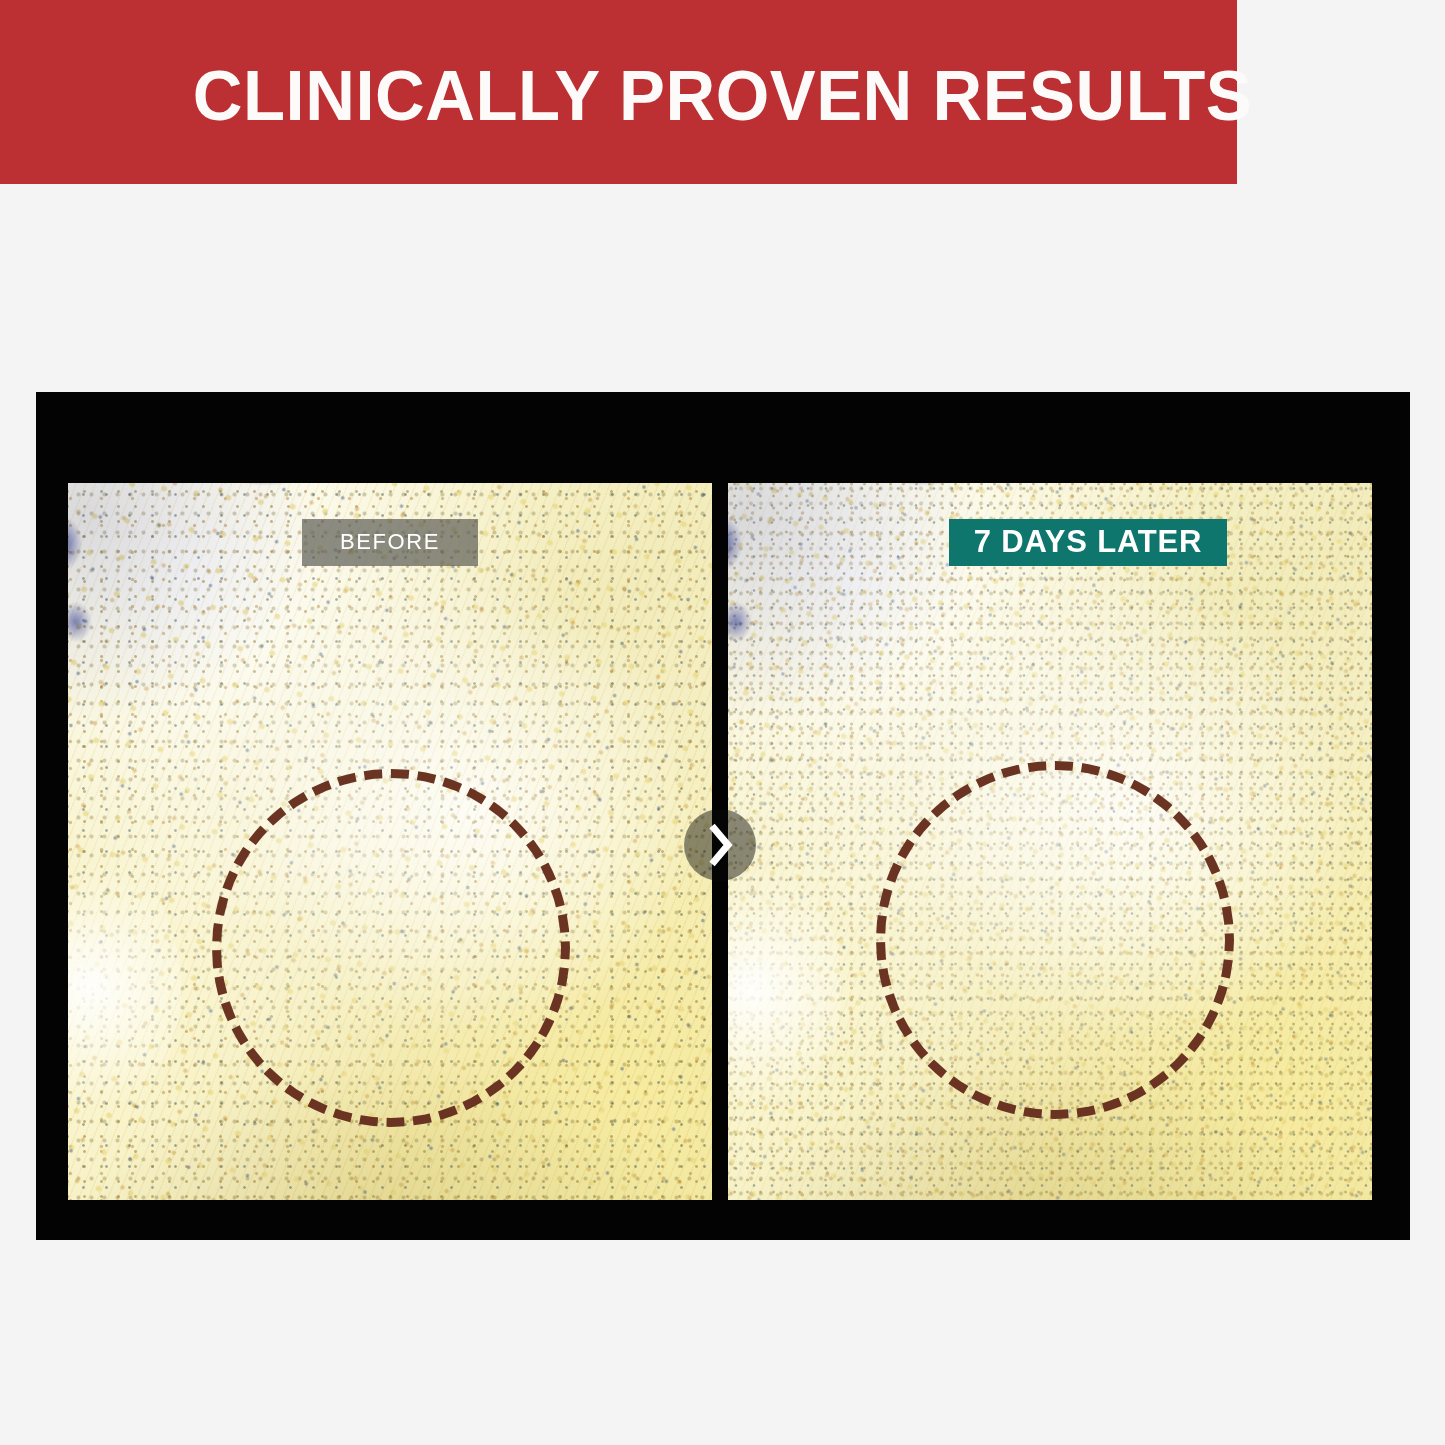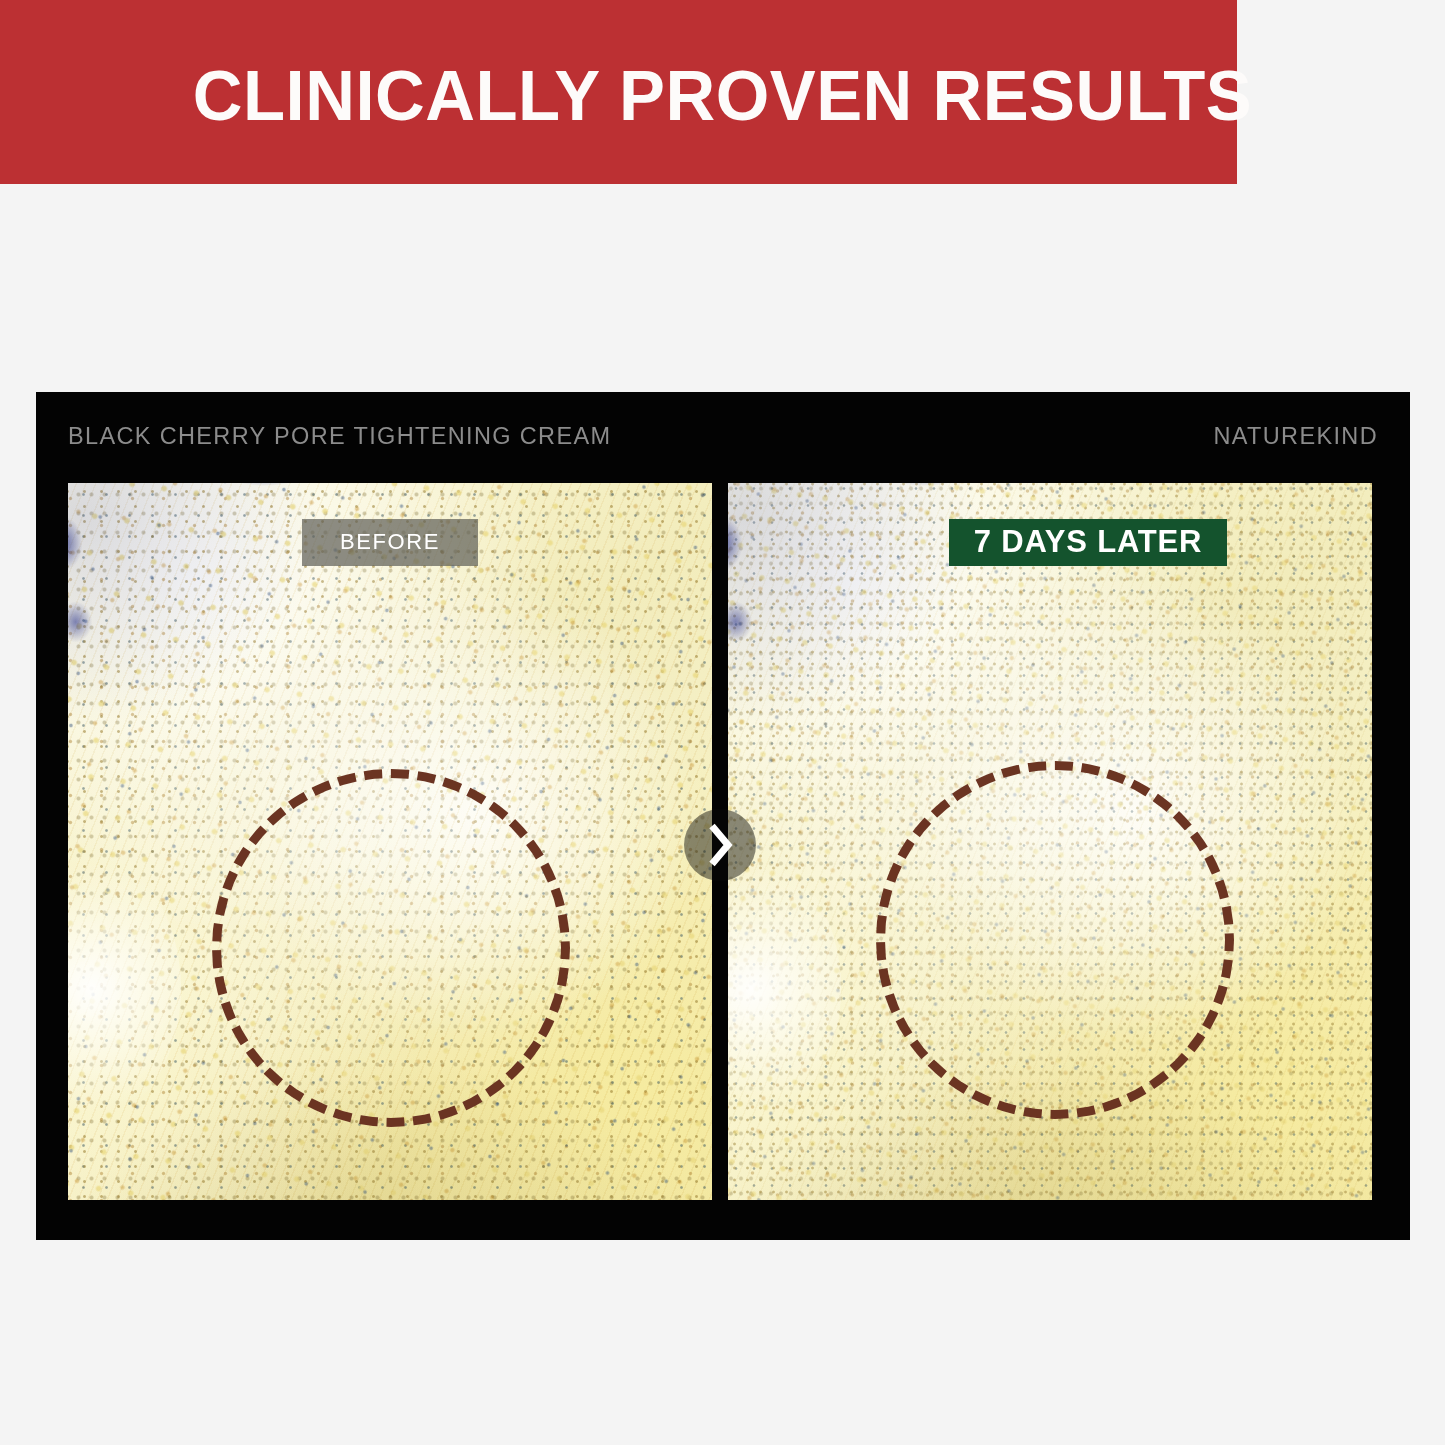--- a/index.html
+++ b/index.html
@@ -203,21 +203,21 @@
     font-size: 22px;
     font-weight: 400;
     letter-spacing: 1.6px;
     padding-bottom: 2px;
   }
   #badge-after {
     left: 221px;
     top: 36px;
     width: 278px;
     height: 47px;
-    background: #14532d;
+    background: #0f766e;
     color: #ffffff;
     font-size: 31px;
     font-weight: bold;
     letter-spacing: 0.8px;
     padding-bottom: 2px;
   }
 
   
   #divider {
     position: absolute;
@@ -257,24 +257,20 @@
 </style>
 </head>
 <body>
 
 <div id="banner">
   <div id="banner-title">CLINICALLY PROVEN RESULTS</div>
 </div>
 
 <div id="panel">
 
-  <div id="panel-header">
-    <span class="panel-header-text">BLACK CHERRY PORE TIGHTENING CREAM</span>
-    <span class="panel-header-text">NATUREKIND</span>
-  </div>
 
   <div class="pane" id="pane-before">
     <div class="skin">
       <div class="pores"></div>
       <div class="pores2"></div>
       <div class="streaks"></div>
       <div class="shade"></div>
       <div class="blue-top"></div>
       <div class="blue-left"></div>
       <div class="corner-hi"></div>

